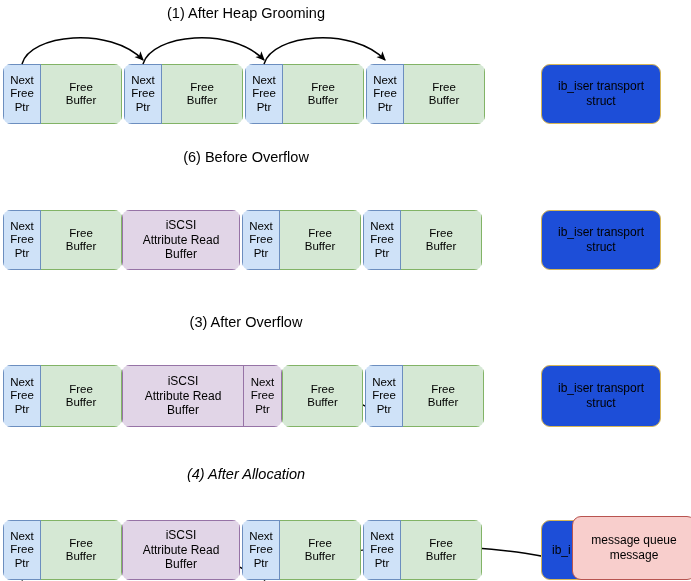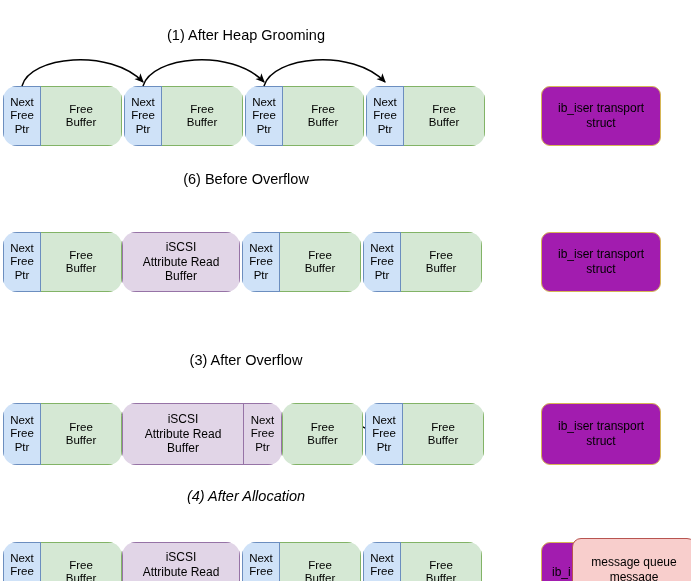--- a/index.html
+++ b/index.html
@@ -1,39 +1,39 @@
 <!DOCTYPE html>
 <html><head>
 <meta charset="utf-8">
 <style>
   html,body{margin:0;padding:0;background:#ffffff;}
   body{
     width:691px;height:581px;position:relative;overflow:hidden;
     font-family:"Liberation Sans","DejaVu Sans",sans-serif;
     color:#000000;
   }
-  .stage{position:absolute;left:0;top:0;width:691px;height:433px;margin-top:22px;}
+  .stage{position:absolute;left:0;top:0;width:691px;height:433px;}
 
   .row{position:absolute;left:0;width:691px;}
 
   .row-title{
     position:absolute;
     text-align:center;
     font-size:14.5px;
     line-height:18px;
     color:#000;
     white-space:nowrap;
   }
 
   
   .chunk{
     position:absolute;
     display:flex;
     box-sizing:border-box;
-    border-radius:14px;
+    border-radius:8px;
     overflow:hidden;
     justify-content:space-between;
   }
   .cell{
     box-sizing:border-box;
     display:flex;
     align-items:center;
     justify-content:center;
     text-align:center;
     font-size:11.5px;
@@ -67,21 +67,21 @@
     box-sizing:border-box;
     display:flex;
     align-items:center;
     justify-content:center;
     text-align:center;
     border-radius:9px;
     font-size:12px;
     line-height:15px;
     white-space:pre-line;
   }
-  .box-yellow{background:#a21caf;border:1px solid #d6b656;}
+  .box-yellow{background:#1d4ed8;border:1px solid #d6b656;}
   .box-red{background:#f8cecc;border:1px solid #b85450;}
 
   .arrows{position:absolute;left:0;top:0;width:691px;height:581px;pointer-events:none;}
 </style>
 </head>
 <body>
 
 <div class="stage">
 
   <div class="row" style="top:0;height:145px;">
@@ -180,21 +180,21 @@
           <path d="M0,0.4 L6.2,3.2 L0,6 L1.6,3.2 Z" fill="#000"></path>
         </marker>
       </defs>
       <g fill="none" stroke="#000000" stroke-width="1.5" marker-end="url(#ah2)">
         <path d="M22,65 C32,28 210,22 252,61"></path>
         <path d="M262,65 C272,33 350,26 383,61"></path>
       </g>
     </svg>
   </div>
 
-  <div class="row" style="top:316px;height:150px;">
+  <div class="row" style="top:300px;height:150px;">
 
     <div class="row-title" style="left:146px;top:13px;width:200px;">(3) After Overflow</div>
 
     <div class="chunk" style="left:3px;top:65px;width:119px;height:62px;">
       <div class="cell cell-ptr" style="width:38px;">Next
 Free
 Ptr</div>
       <div class="cell cell-free" style="width:81px;">Free
 Buffer</div>
     </div>

